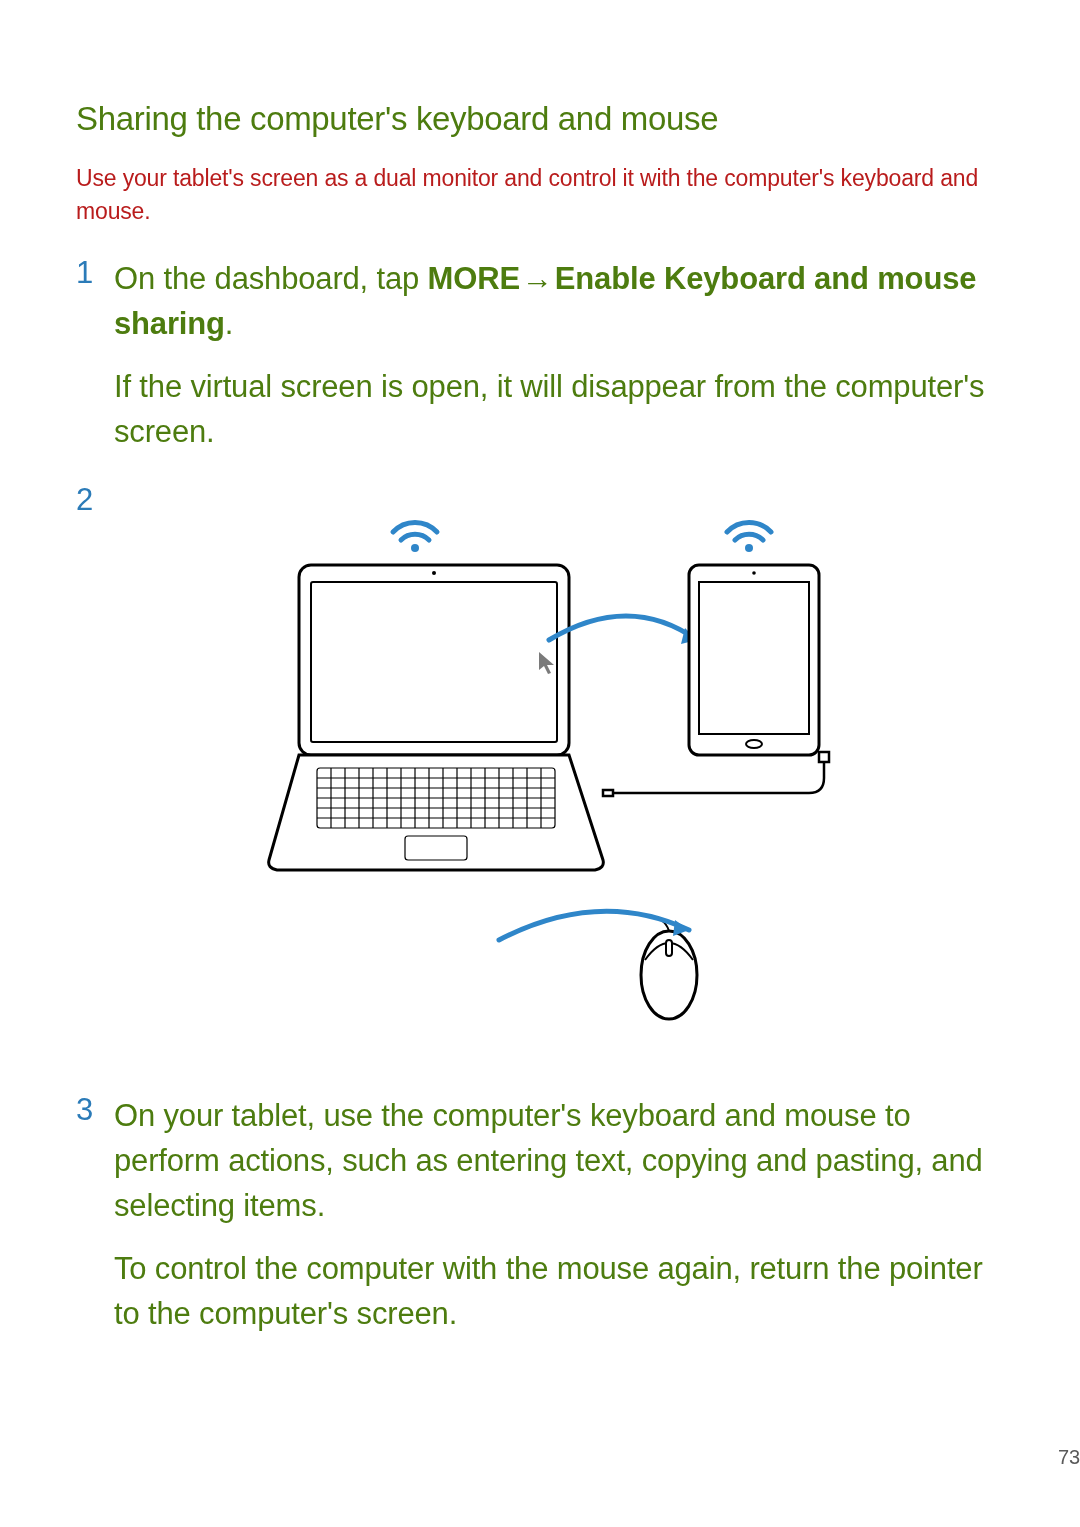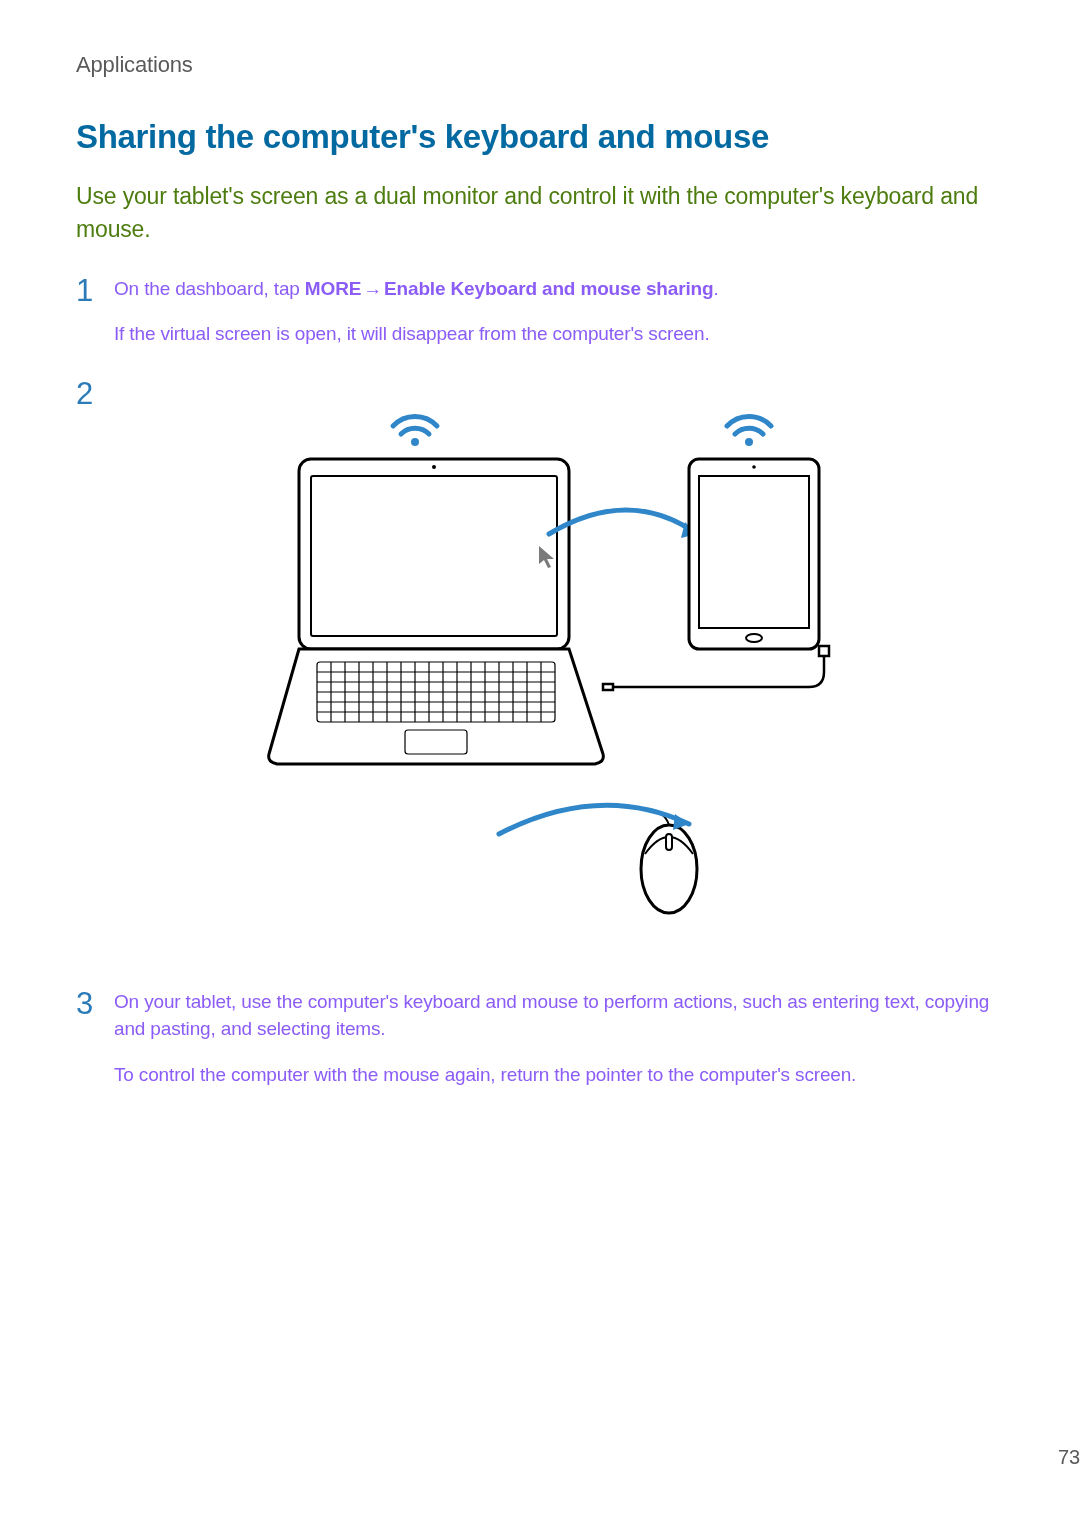--- a/index.html
+++ b/index.html
@@ -20,30 +20,31 @@
       padding: 52px 76px 0 76px;
     }
     .header {
       font-size: 22px;
       color: #5a5a5a;
       margin-bottom: 40px;
       font-weight: 400;
     }
     .section-title {
       font-size: 33px;
-      color: #0369a1;
-      font-weight: 700;
+      color: #4d7c0f;
+      font-weight: 400;
       margin-bottom: 22px;
       letter-spacing: -0.01em;
+      margin-top: 48px;
     }
     .intro {
       font-size: 23px;
       line-height: 1.45;
       margin-bottom: 28px;
-      color: #4d7c0f;
+      color: #b91c1c;
       margin-top: 24px;
     }
     .step-list {
       list-style: none;
       margin-left: 0;
     }
     .step-item {
       display: flex;
       margin-bottom: 30px;
     }
@@ -51,23 +52,23 @@
       font-size: 31px;
       color: #2b7bb8;
       font-weight: 400;
       width: 38px;
       flex-shrink: 0;
       line-height: 1.0;
       padding-top: 0px;
     }
     .step-body {
       flex: 1;
-      font-size: 19px;
+      font-size: 31px;
       line-height: 1.45;
-      color: #8b5cf6;
+      color: #4d7c0f;
     }
     .step-body p {
       margin-bottom: 18px;
     }
     .step-body p:last-child {
       margin-bottom: 0;
     }
     .bold {
       font-weight: 700;
     }
@@ -90,21 +91,20 @@
       right: 0;
       text-align: right;
       font-size: 20px;
       color: #5a5a5a;
     }
   </style>
 </head>
 <body>
 
 <div class="page">
-  <div class="header">Applications</div>
 
   <h2 class="section-title">Sharing the computer's keyboard and mouse</h2>
 
   <p class="intro">Use your tablet's screen as a dual monitor and control it with the computer's keyboard and mouse.</p>
 
   <ol class="step-list">
 
     <li class="step-item">
       <div class="step-num">1</div>
       <div class="step-body">

